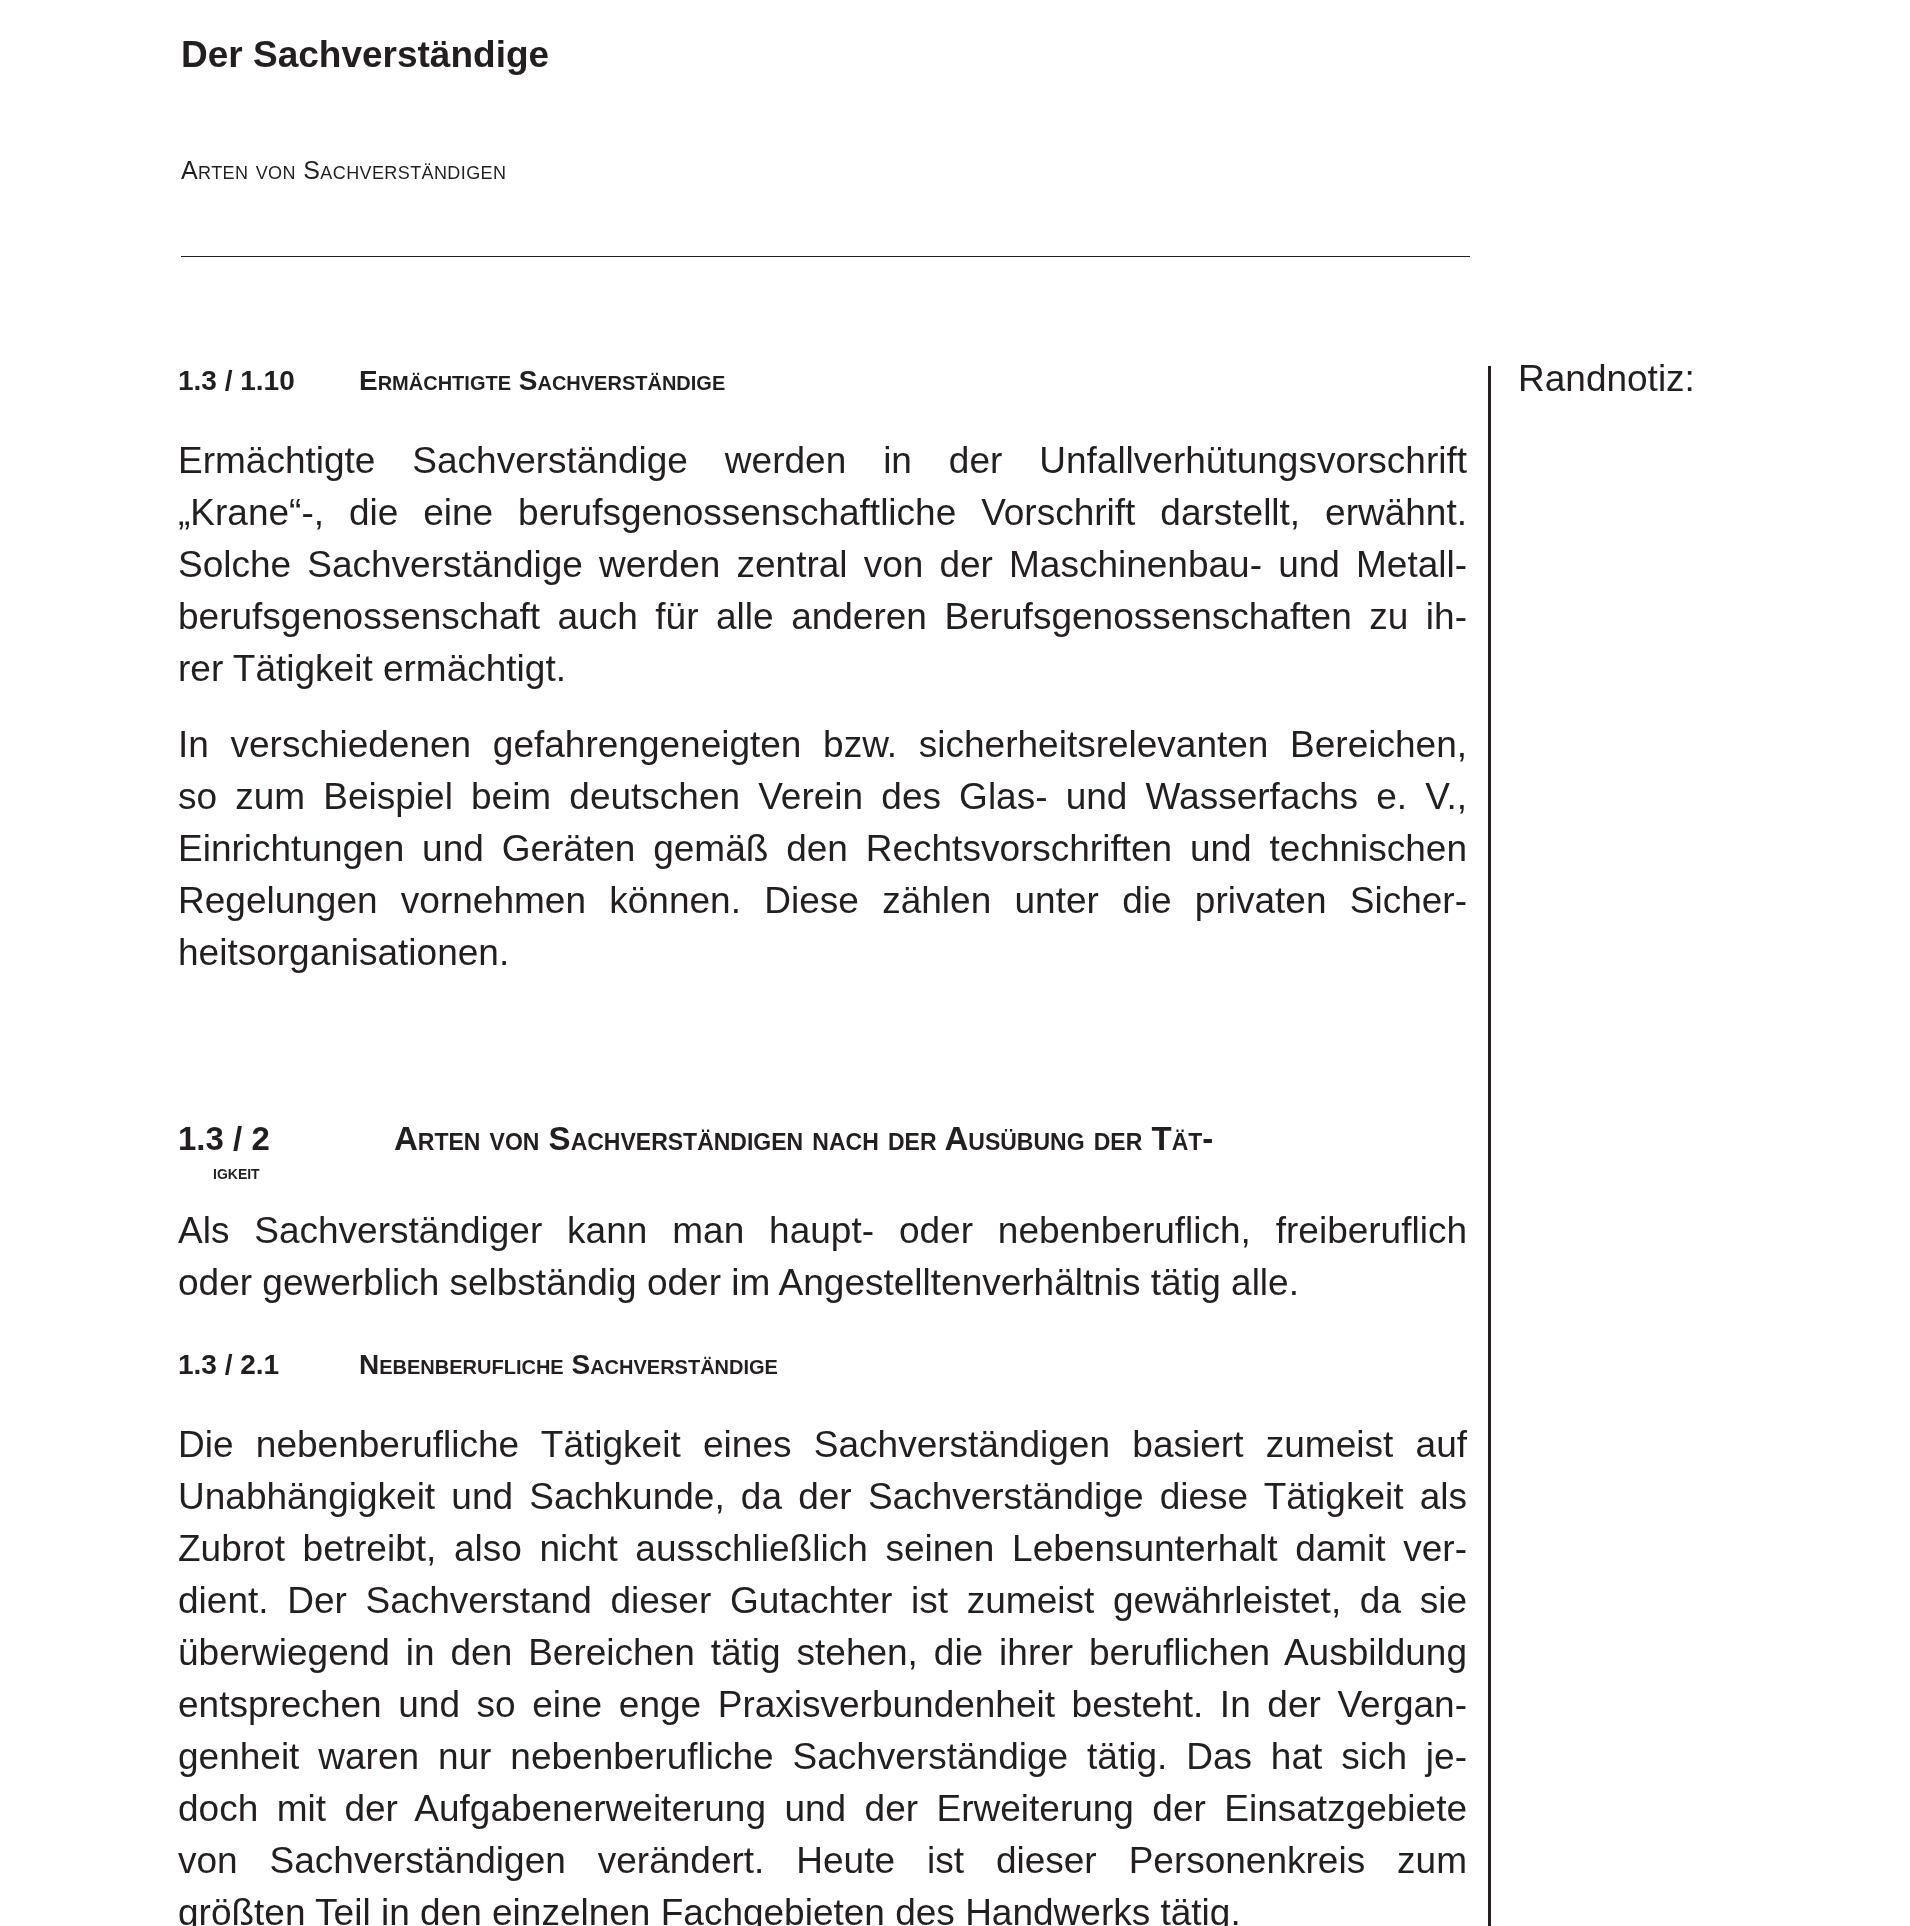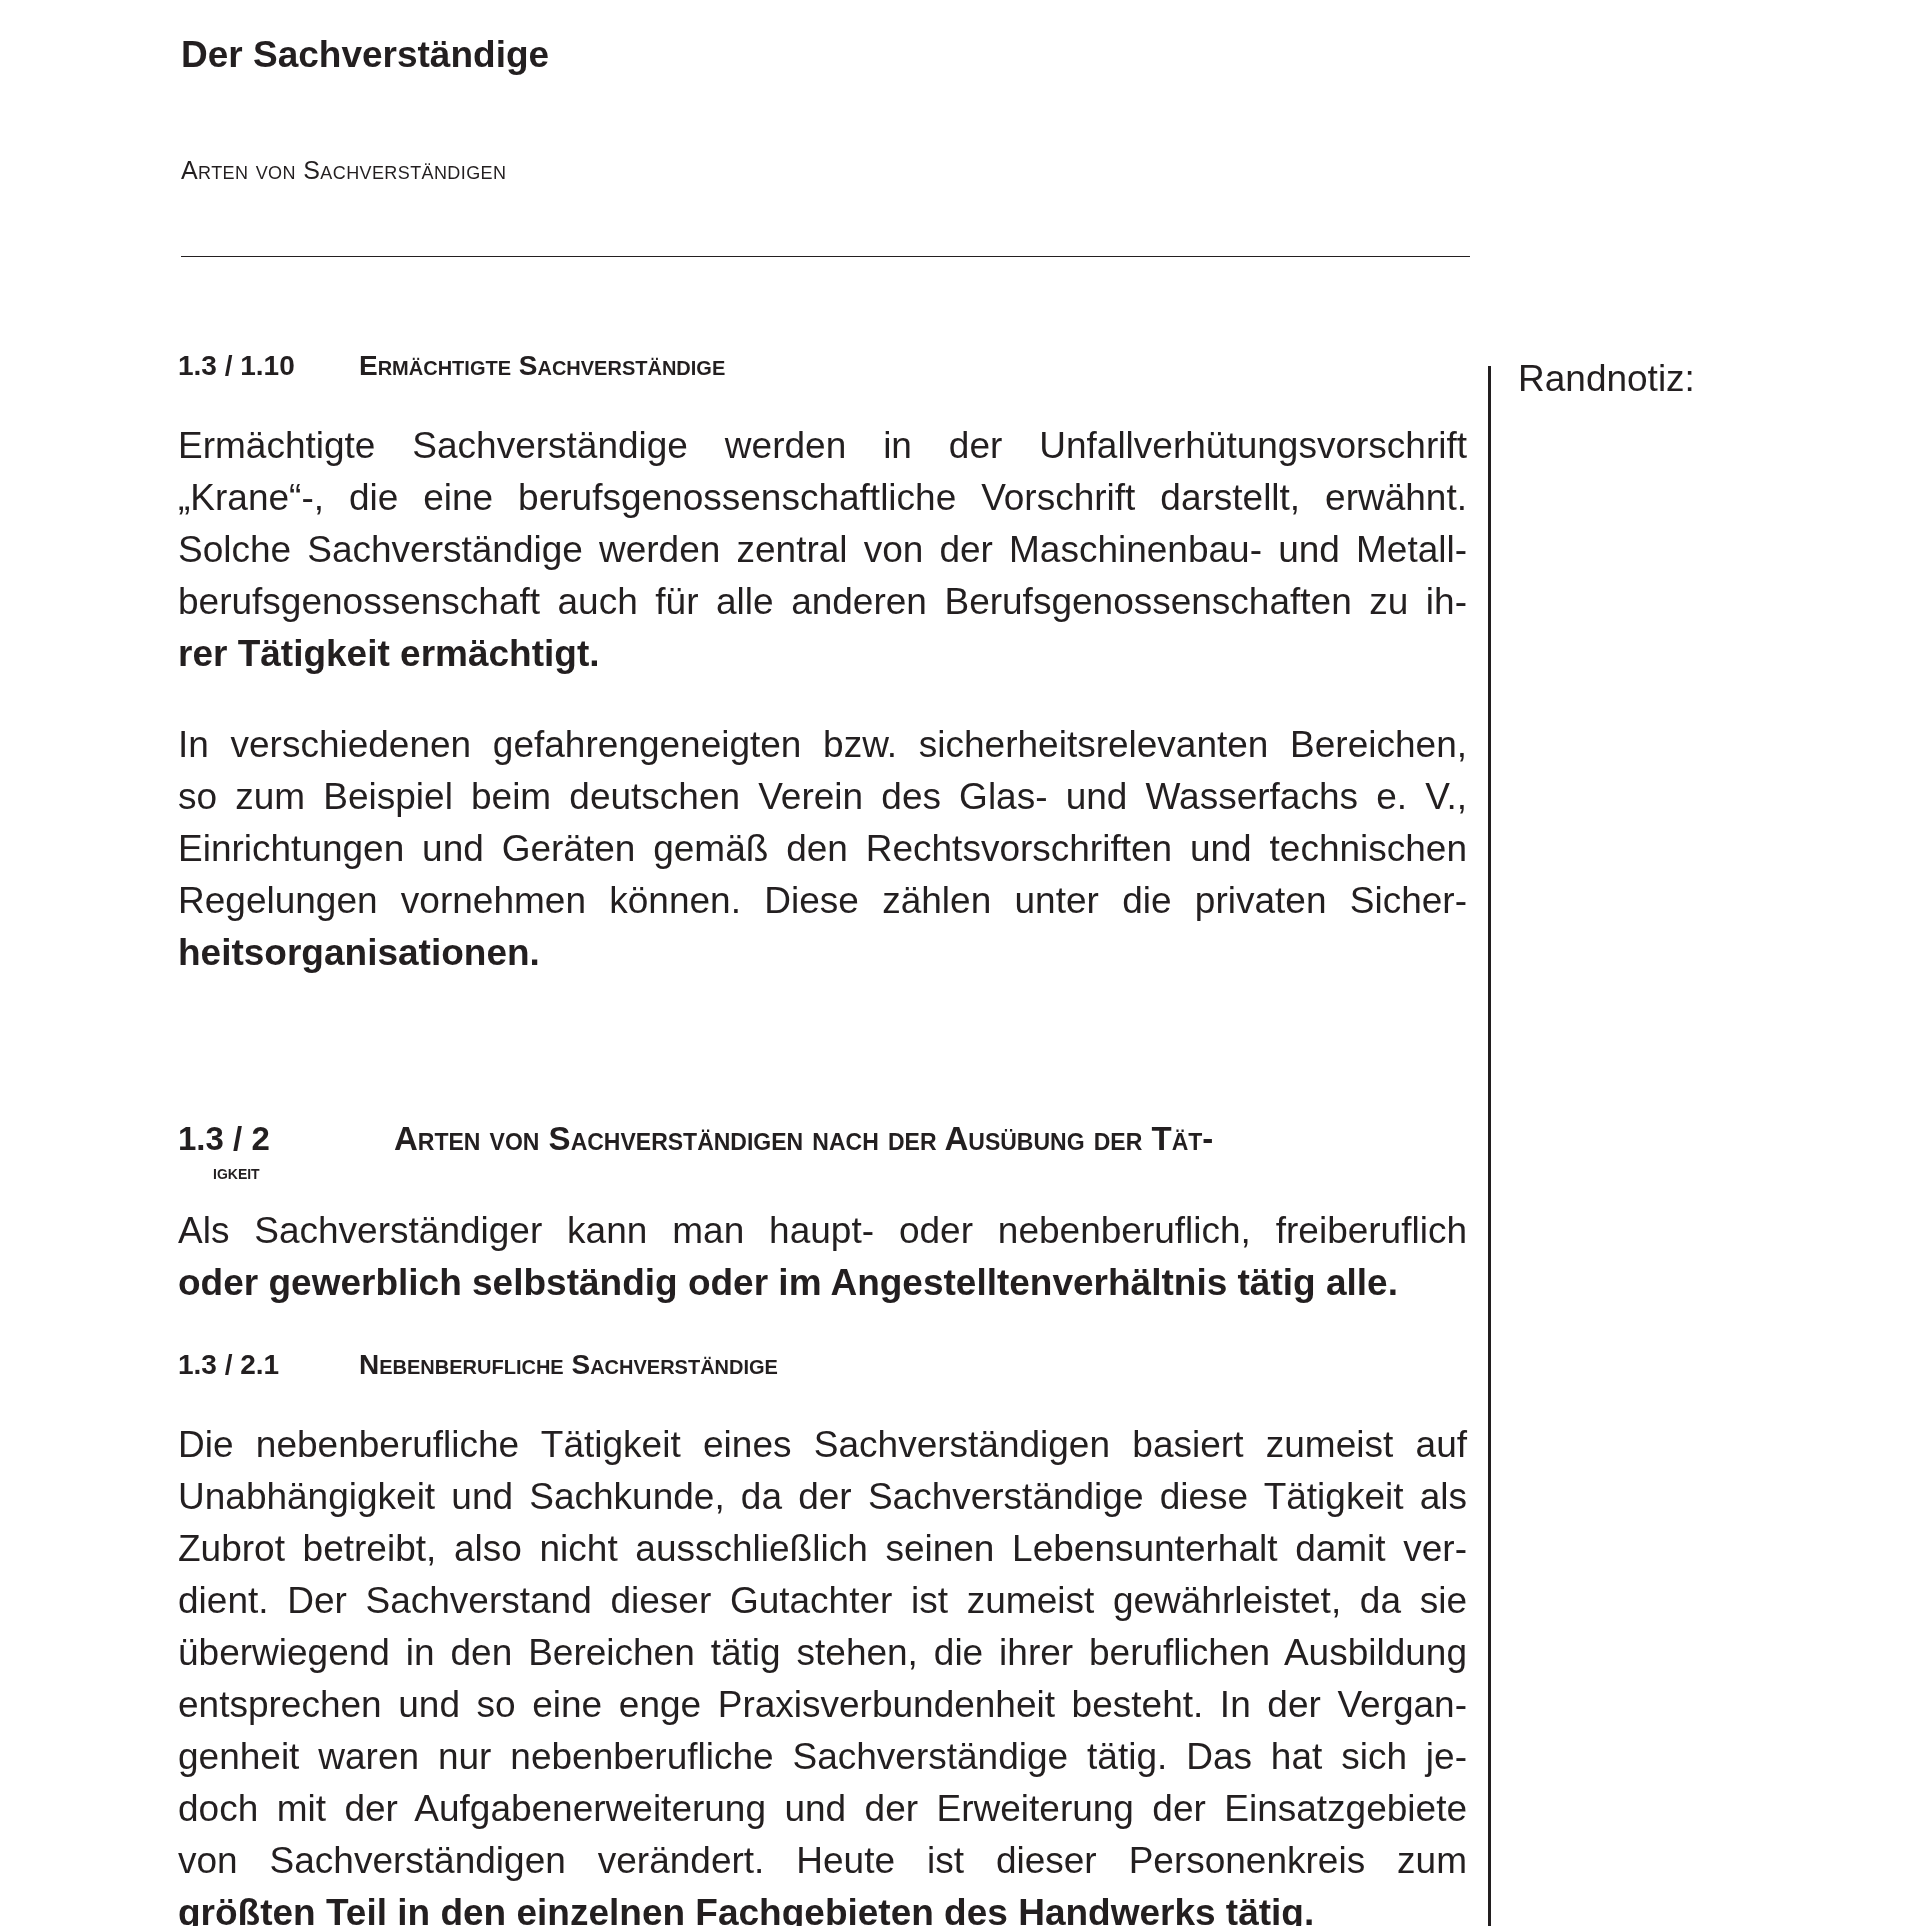--- a/index.html
+++ b/index.html
@@ -18,35 +18,35 @@
   .heading { font-weight: bold; font-size: 28px; line-height: 1.2; display: flex; }
   .heading .num { display: inline-block; width: 181px; white-space: nowrap; }
   .heading .ttl { font-variant: small-caps; }
   .heading.h2 { font-size: 33px; }
   .heading.h2 .num { width: 216px; }
   .heading.h2 .ttl { flex: 1; }
   .h2-cont { font-weight: bold; font-size: 20px; font-variant: small-caps; padding-left: 35px; margin-top: 2px; }
 
   .para { font-size: 37px; line-height: 52px; text-align: justify; hyphens: manual; }
   .para span { display: block; text-align: justify; text-align-last: justify; white-space: nowrap; }
-  .para span.last { text-align-last: left; font-weight: bold; }
+  .para span.last { text-align-last: left; }
 </style>
 </head>
 <body>
 
 <div class="doc-title">Der Sachverständige</div>
 <div class="running-head">Arten von Sachverständigen</div>
 <div class="header-rule"></div>
 
 <div class="margin-rule"></div>
 <div class="margin-label">Randnotiz:</div>
 
 <div class="main">
 
-  <div class="sec" style="top: 349px;">
+  <div class="sec" style="top: 364px;">
     <div class="heading">
       <span class="num">1.3 / 1.10</span>
       <span class="ttl">Ermächtigte Sachverständige</span>
     </div>
     <div class="para" style="margin-top: 37px;">
       <span>Ermächtigte Sachverständige werden in der Unfallverhütungsvorschrift</span>
       <span>„Krane“-, die eine berufsgenossenschaftliche Vorschrift darstellt, erwähnt.</span>
       <span>Solche Sachverständige werden zentral von der Maschinenbau- und Metall-</span>
       <span>berufsgenossenschaft auch für alle anderen Berufsgenossenschaften zu ih-</span>
       <span class="last">rer Tätigkeit ermächtigt.</span>

